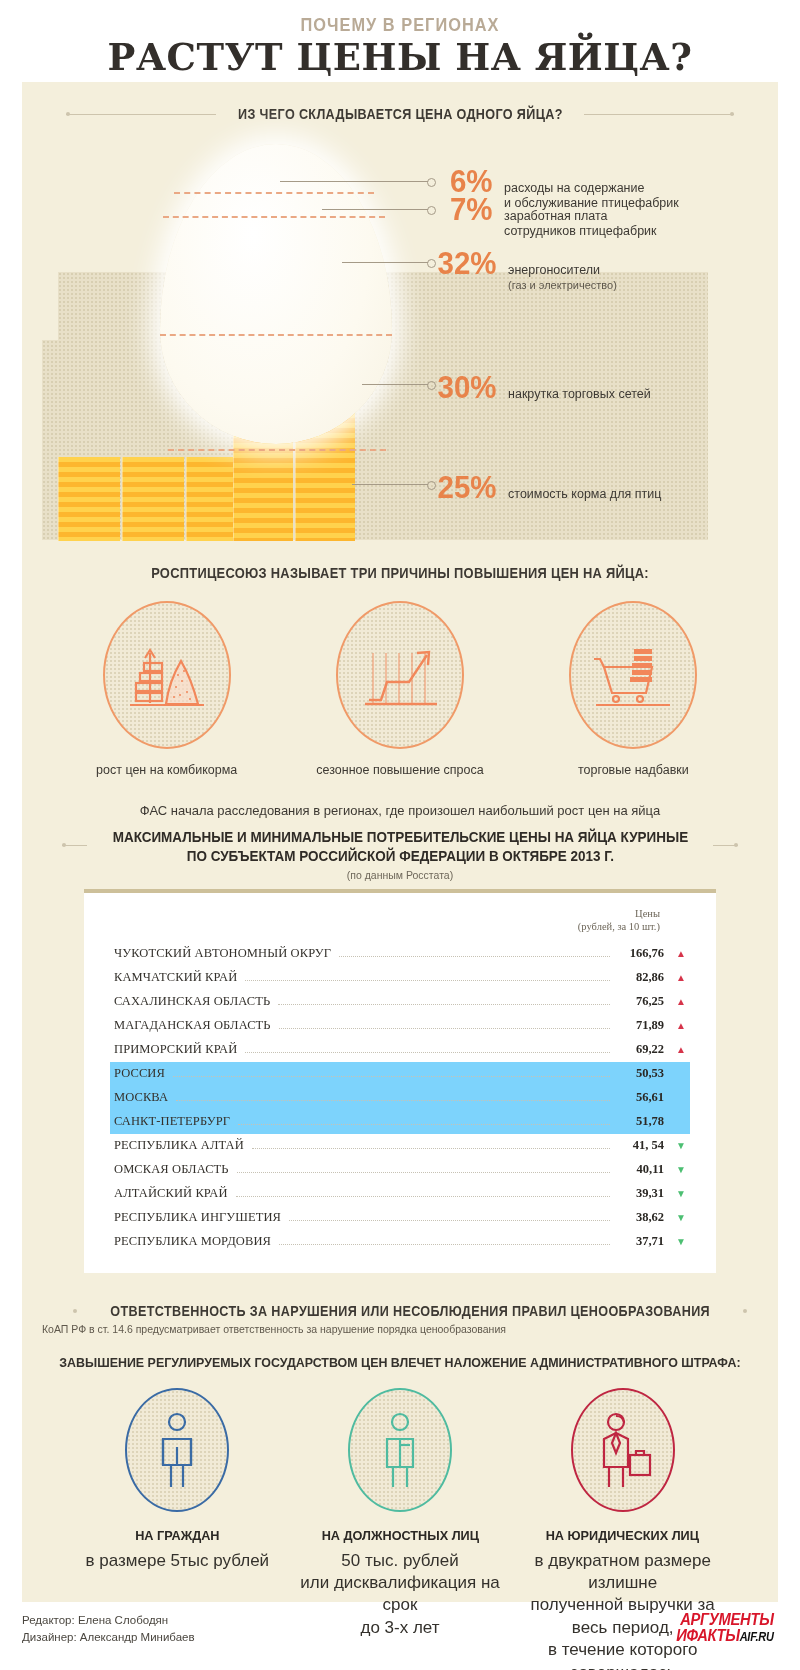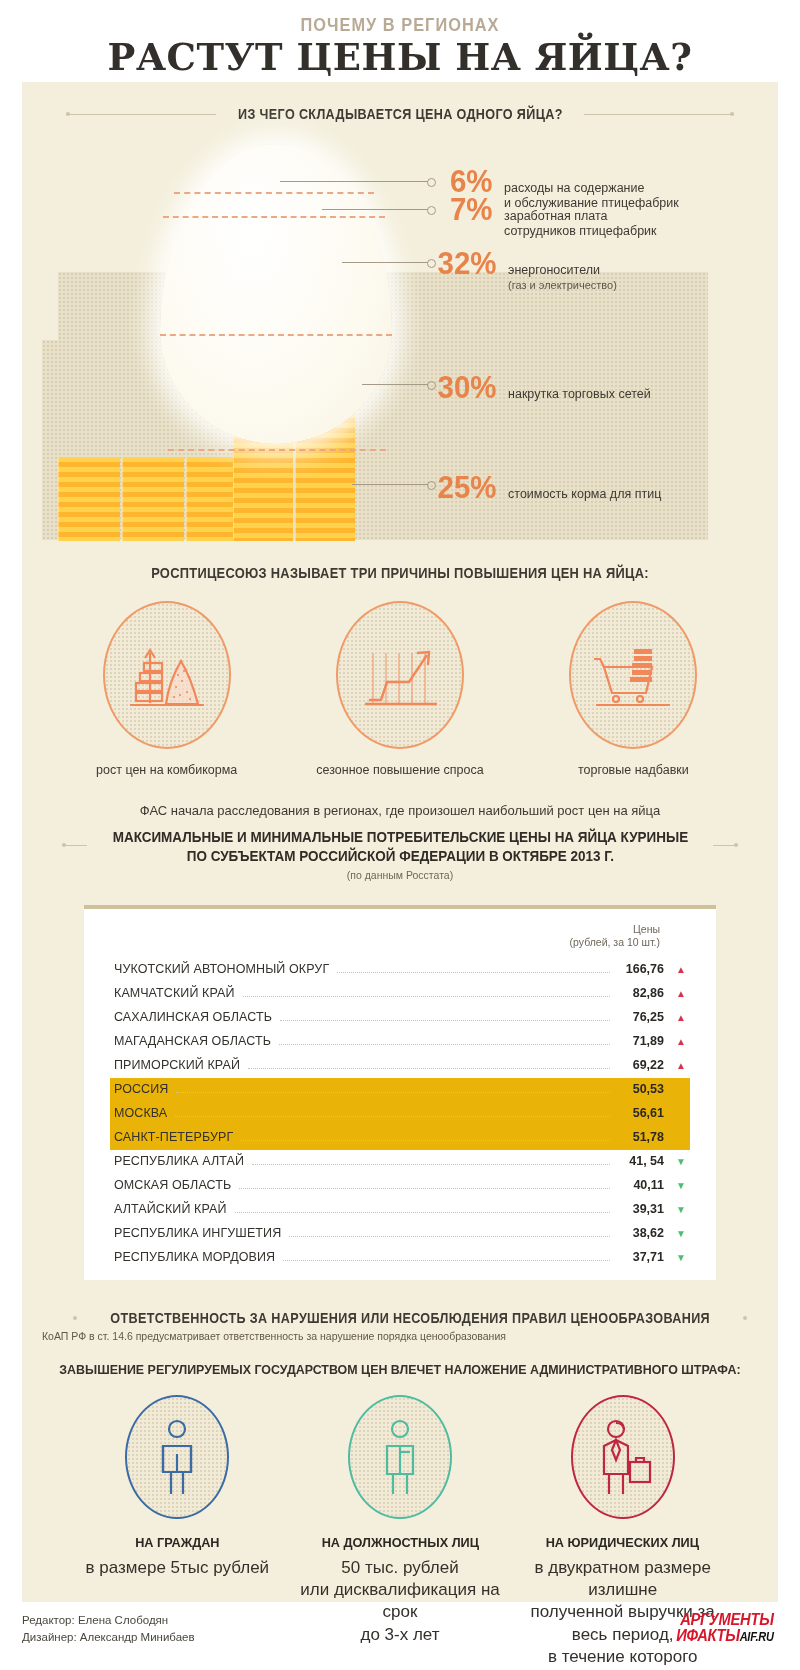--- a/index.html
+++ b/index.html
@@ -226,24 +226,25 @@
   .table-sub {
     text-align: center;
     font-size: 10.5px;
     color: #6e675a;
     margin-top: 3px;
   }
 
   
   .table-wrap {
     position: relative;
-    margin: 24px 62px 0 62px;
+    margin: 8px 62px 0 62px;
     background: #ffffff;
     border-top: 4px solid #cdc09a;
-    padding: 14px 26px 10px 26px;
+    padding: 14px 26px 19px 26px;
+    font-family: Liberation Serif, serif;
   }
   .table-wrap::after {
     content: "";
     position: absolute;
     left: 0; right: 0; bottom: -11px;
     height: 12px;
     background:
       linear-gradient(-45deg, #f4efdc 6px, transparent 0) 0 0,
       linear-gradient(45deg, #f4efdc 6px, transparent 0) 0 0;
     background-size: 17px 17px;
@@ -256,21 +257,21 @@
     line-height: 1.25;
     padding-right: 30px;
     margin-bottom: 8px;
   }
   .row {
     display: flex;
     align-items: baseline;
     padding: 4.5px 4px;
     font-size: 12.5px;
   }
-  .row.shade { background: #eab308; }
+  .row.shade { background: #7dd3fc; }
   .row .name {
     color: #34312c;
     white-space: nowrap;
     letter-spacing: .1px;
   }
   .row .dots {
     flex: 1 1 auto;
     border-bottom: 1px dotted #c7c2b4;
     margin: 0 8px 4px 8px;
     height: 1px;

